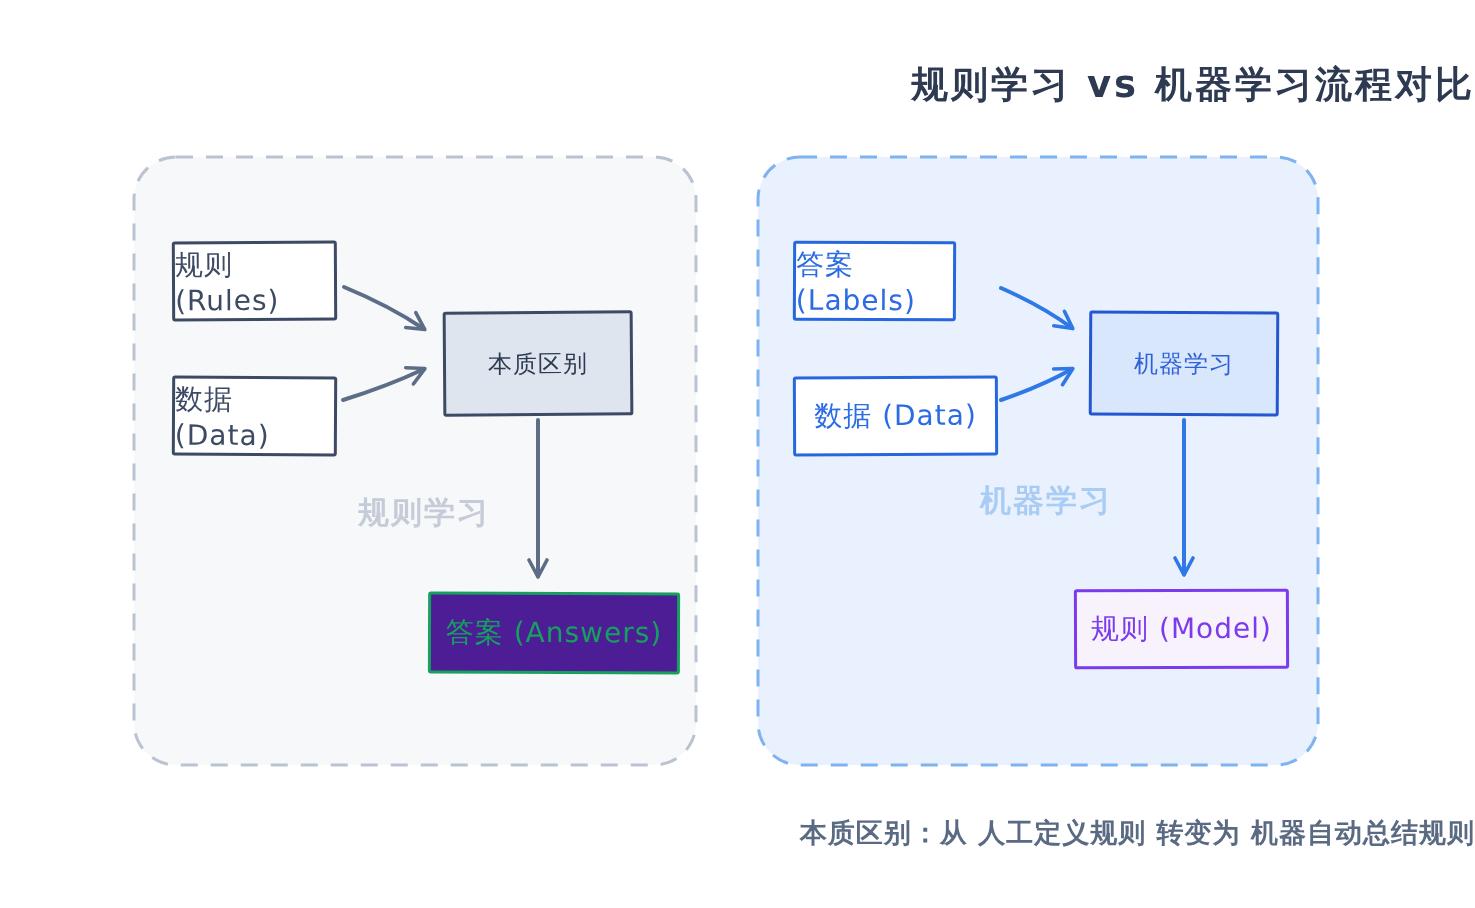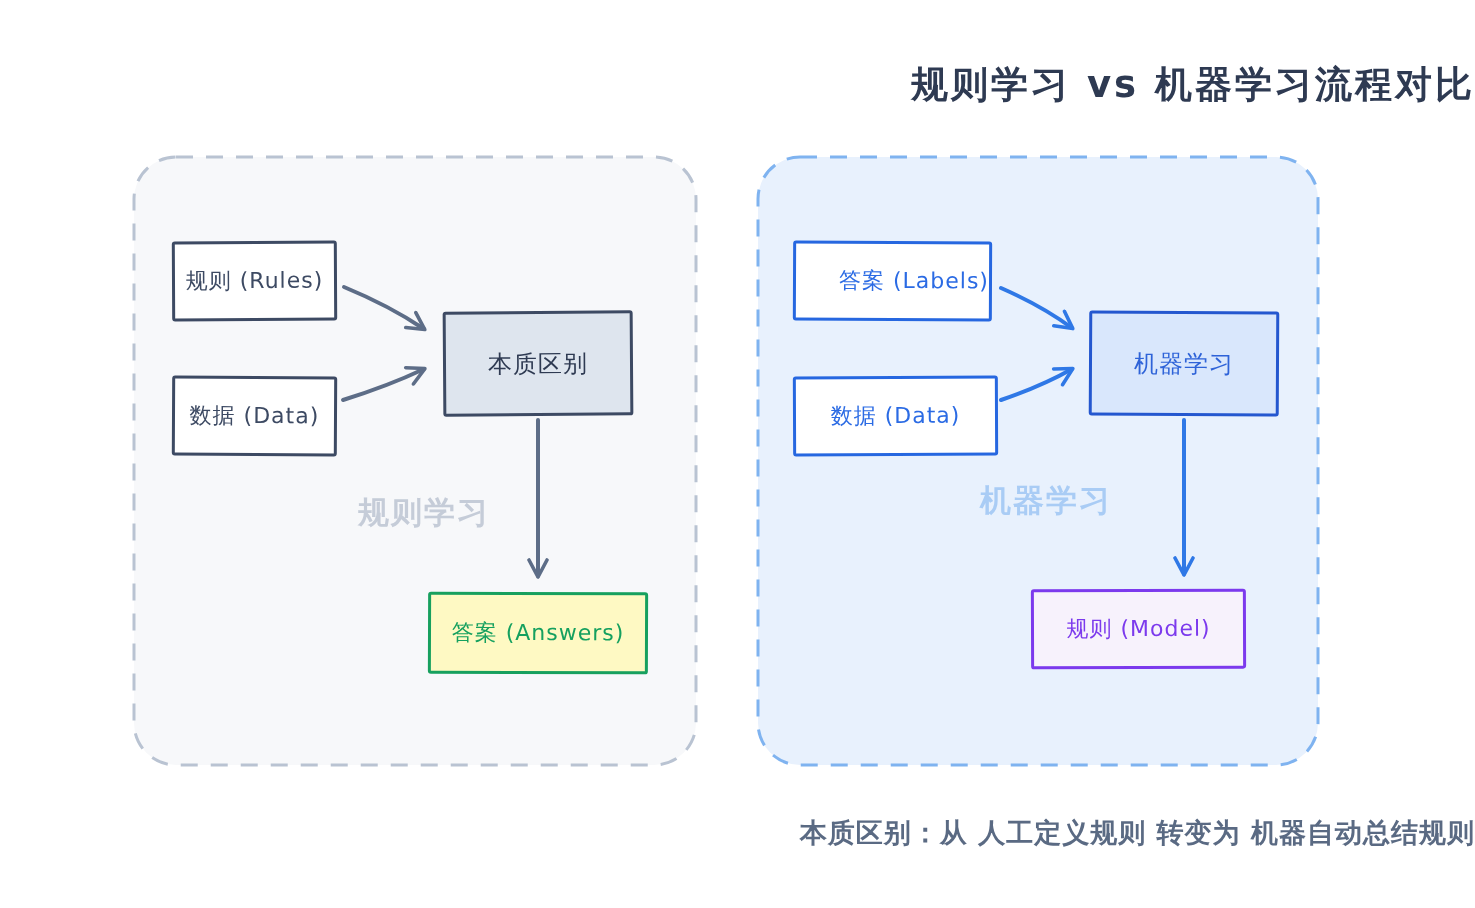--- a/index.html
+++ b/index.html
@@ -43,53 +43,53 @@
     font-weight: 600;
     letter-spacing: 1px;
     color: #5a6a83;
   }
 
   .node {
     position: absolute;
     display: flex;
     align-items: center;
     justify-content: center;
-    font-size: 22px;
+    font-size: 28px;
     font-weight: 500;
     letter-spacing: 1px;
     background: #ffffff;
     border: 3px solid #3d4a63;
     border-radius: 3px;
     color: #3d4a63;
   }
 
   
   .node.rules   { left: 172px; top: 241px; width: 165px; height: 80px; transform: rotate(-0.3deg); }
   .node.data-l  { left: 172px; top: 376px; width: 165px; height: 80px; transform: rotate(0.3deg); }
   .node.process-l {
     left: 443px; top: 311px; width: 190px; height: 105px;
     background: #dee5ee; font-size: 24px; color: #2e3a52;
     transform: rotate(-0.4deg);
   }
   .node.answers {
-    left: 428px; top: 592px; width: 220px; height: 82px;
-    border-color: #17a05e; background: #fef9c3; color: #15a05f;
+    left: 428px; top: 592px; width: 252px; height: 82px;
+    border-color: #17a05e; background: #4c1d95; color: #15a05f;
     transform: rotate(0.2deg);
   }
 
   
-  .node.labels  { left: 793px; top: 241px; width: 199px; height: 80px; border-color: #2667e0; color: #2b6be4; transform: rotate(0.25deg); justify-content: flex-end; }
+  .node.labels  { left: 793px; top: 241px; width: 163px; height: 80px; border-color: #2667e0; color: #2b6be4; transform: rotate(0.25deg); justify-content: flex-end; }
   .node.data-r  { left: 793px; top: 376px; width: 205px; height: 80px; border-color: #2667e0; color: #2b6be4; transform: rotate(-0.25deg); }
   .node.process-r {
     left: 1089px; top: 311px; width: 190px; height: 105px;
     border-color: #2457cf; background: #d9e7fc; color: #2e63d8;
     font-size: 24px; transform: rotate(0.3deg);
   }
   .node.model {
-    left: 1031px; top: 589px; width: 215px; height: 80px;
+    left: 1074px; top: 589px; width: 215px; height: 80px;
     border-color: #7c3aed; background: #f7f2fc; color: #7c3aed;
     transform: rotate(-0.2deg);
   }
 
   .watermark {
     position: absolute;
     font-size: 31px;
     font-weight: bold;
     letter-spacing: 2px;
   }

